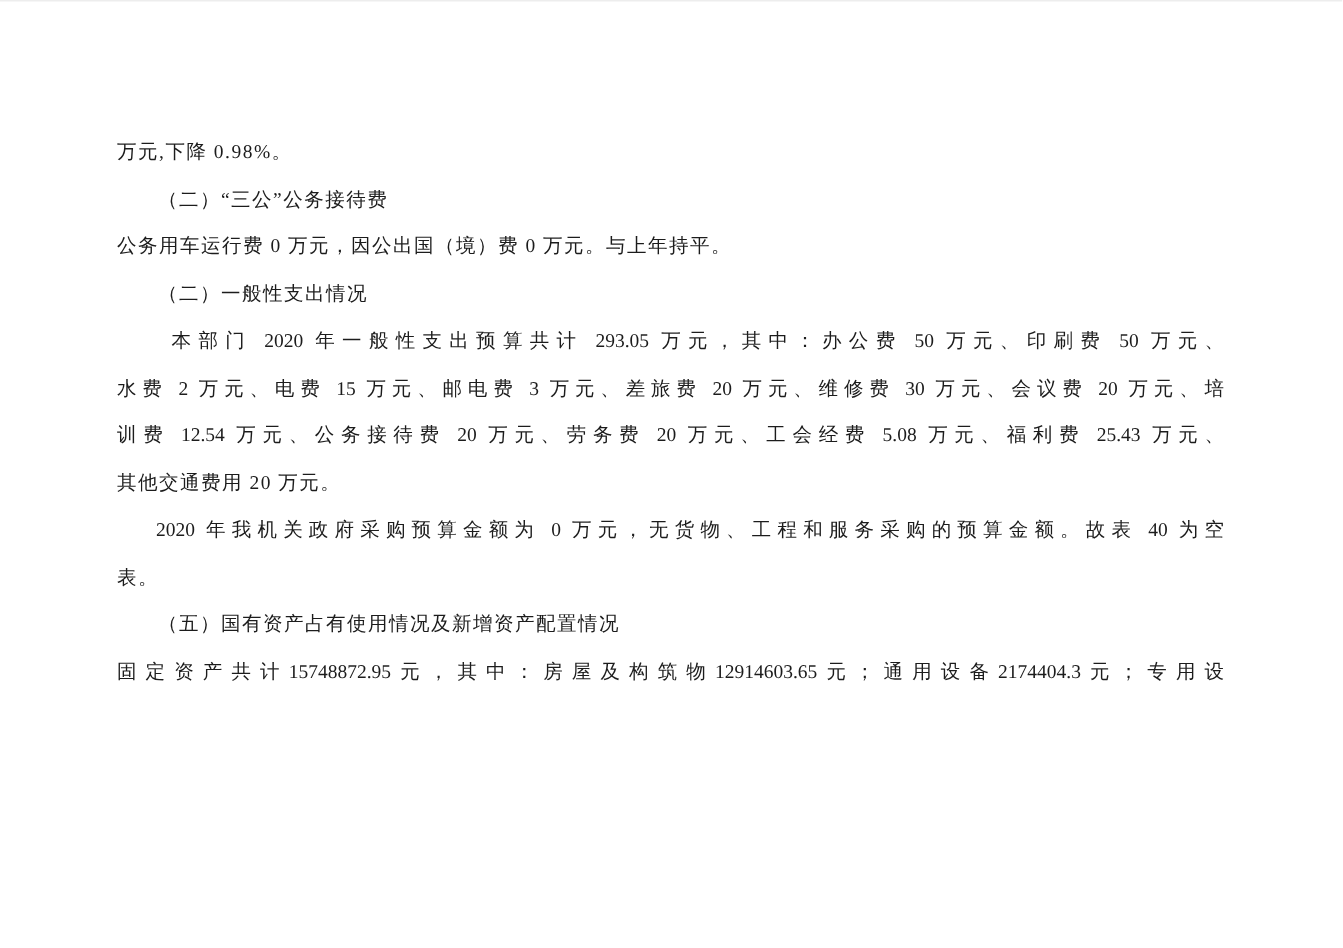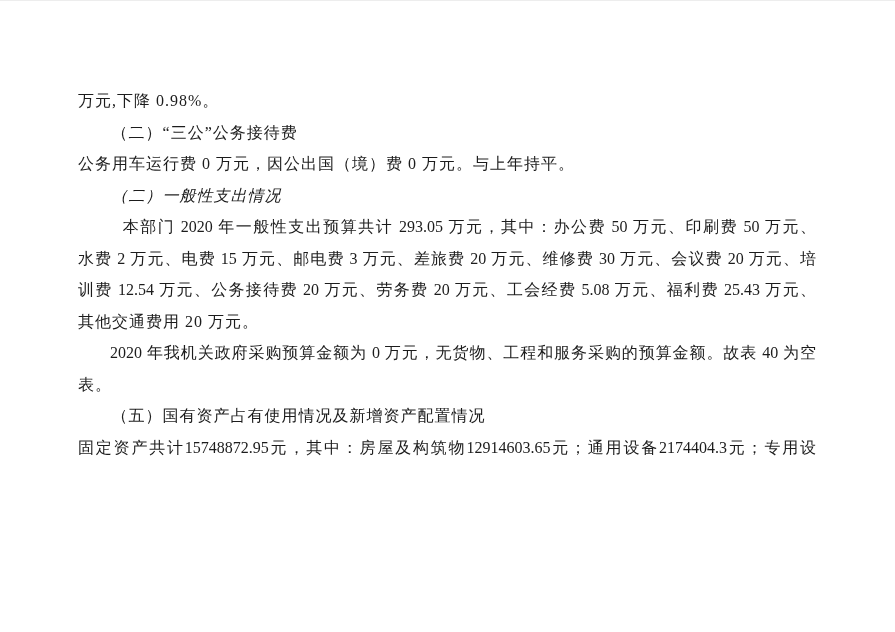--- a/index.html
+++ b/index.html
@@ -19,41 +19,41 @@
   .content {
     position: absolute;
     left: 78px;
     top: 84px;
     width: 738px;
     color: #1c1c1c;
   }
   .line {
     height: 31.5px;
     line-height: 31.5px;
-    font-size: 16px;
+    font-size: 13px;
     white-space: pre;
     text-align: left;
     letter-spacing: 1px;
   }
   .line.justify {
     white-space: normal;
     letter-spacing: 0;
     text-align: justify;
     text-align-last: justify;
   }
 </style>
 </head>
 <body>
 
 <div class="page">
   <div class="content" id="doc-content">
       <div class="line">万元,下降 0.98%。</div>
       <div class="line" style="text-indent: 2.1em;">（二）“三公”公务接待费</div>
       <div class="line">公务用车运行费 0 万元，因公出国（境）费 0 万元。与上年持平。</div>
-      <div class="line" style="text-indent: 2.1em; font-style: italic;">（二）一般性支出情况</div>
+      <div class="line" style="text-indent: 2.1em;">（二）一般性支出情况</div>
       <div class="line justify" style="text-indent: 2.8em;">本部门 2020 年一般性支出预算共计 293.05 万元，其中：办公费 50 万元、印刷费 50 万元、</div>
       <div class="line justify">水费 2 万元、电费 15 万元、邮电费 3 万元、差旅费 20 万元、维修费 30 万元、会议费 20 万元、培</div>
       <div class="line justify">训费 12.54 万元、公务接待费 20 万元、劳务费 20 万元、工会经费 5.08 万元、福利费 25.43 万元、</div>
       <div class="line">其他交通费用 20 万元。</div>
       <div class="line justify" style="text-indent: 2em;">2020 年我机关政府采购预算金额为 0 万元，无货物、工程和服务采购的预算金额。故表 40 为空</div>
       <div class="line">表。</div>
       <div class="line" style="text-indent: 2.1em;">（五）国有资产占有使用情况及新增资产配置情况</div>
       <div class="line justify">固定资产共计15748872.95元，其中：房屋及构筑物12914603.65元；通用设备2174404.3元；专用设</div>
     </div>
 </div>

